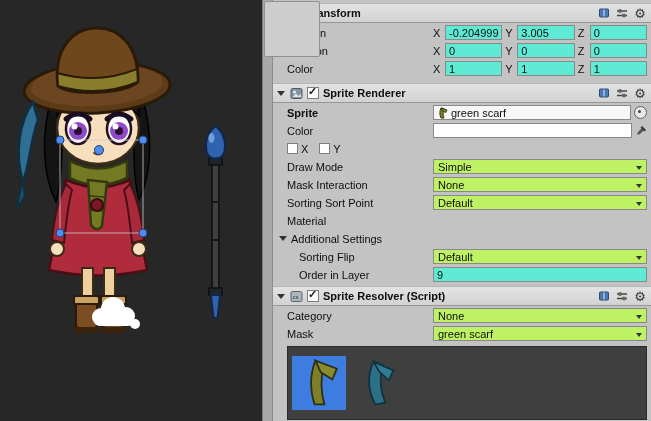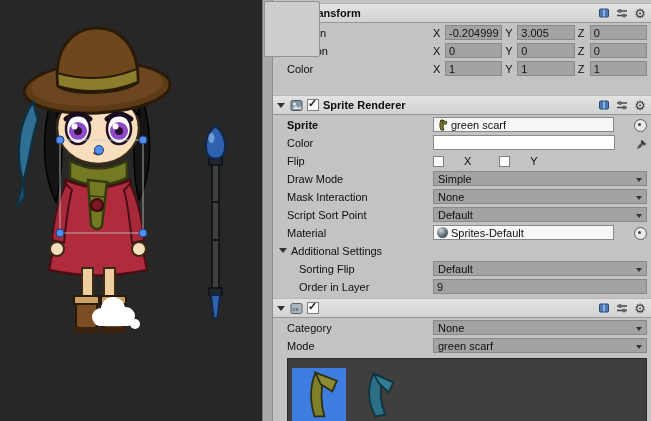--- a/index.html
+++ b/index.html
@@ -17,25 +17,25 @@
   .spacer{flex:1;}
   .foldout{width:0;height:0;border-left:4px solid transparent;border-right:4px solid transparent;border-top:5px solid #333;flex:none;}
   .checkbox{width:12px;height:12px;background:#fdfdfd;border:1px solid #7f7f7f;flex:none;position:relative;box-sizing:border-box;}
   .checkbox.checked::after{content:"\2713";position:absolute;left:0px;top:-3px;font-size:11px;font-weight:bold;color:#222;}
   .hicon{width:14px;height:14px;flex:none;display:flex;align-items:center;justify-content:center;}
   .gear{font-size:13px;line-height:13px;color:#3a3a3a;}
   .row{display:flex;align-items:center;height:17px;margin:1px 0;padding-left:14px;padding-right:4px;}
   .row .label{width:146px;flex:none;overflow:hidden;white-space:nowrap;}
   .row .label.bold{font-weight:bold;}
   .row .label.indent{padding-left:12px;width:134px;}
-  .value{flex:1;display:flex;align-items:flex-end;gap:20px;min-width:0;}
+  .value{flex:1;display:flex;align-items:center;gap:3px;min-width:0;}
   .axes{flex:1;display:flex;align-items:center;gap:3px;min-width:0;}
   .axes .axis{flex:none;width:9px;}
-  input.num{flex:1;min-width:0;height:15px;box-sizing:border-box;border:1px solid #898989;background:#a3a3a3;font-family:"Liberation Sans",sans-serif;font-size:11px;padding:0 3px;outline:none;color:#111;}
-  .popup{flex:1;min-width:0;height:15px;box-sizing:border-box;border:1px solid #898989;background:#a3a3a3;position:relative;display:flex;align-items:center;padding:0 14px 0 4px;overflow:hidden;white-space:nowrap;}
+  input.num{flex:1;min-width:0;height:15px;box-sizing:border-box;border:1px solid #898989;background:#5eead4;font-family:"Liberation Sans",sans-serif;font-size:11px;padding:0 3px;outline:none;color:#111;}
+  .popup{flex:1;min-width:0;height:15px;box-sizing:border-box;border:1px solid #898989;background:#bef264;position:relative;display:flex;align-items:center;padding:0 14px 0 4px;overflow:hidden;white-space:nowrap;}
   .popup::after{content:"";position:absolute;right:4px;top:6px;border-left:3px solid transparent;border-right:3px solid transparent;border-top:4px solid #333;}
   .objfield{flex:1;min-width:0;height:15px;box-sizing:border-box;border:1px solid #898989;background:#f7f7f7;display:flex;align-items:center;gap:3px;padding:0 3px;overflow:hidden;white-space:nowrap;}
   .colorfield{flex:1;min-width:0;height:15px;box-sizing:border-box;border:1px solid #898989;background:#ffffff;}
   .picker{width:11px;height:11px;border-radius:50%;border:1px solid #5e5e5e;background:#e9e9e9;position:relative;flex:none;}
   .picker::after{content:"";position:absolute;left:3px;top:3px;width:3px;height:3px;border-radius:50%;background:#444;}
   .sphere{width:11px;height:11px;border-radius:50%;background:radial-gradient(circle at 35% 30%,#cfd6dd,#5a6672 60%,#2c333b);flex:none;}
   .cb-small{width:11px;height:11px;background:#fdfdfd;border:1px solid #7f7f7f;flex:none;box-sizing:border-box;}
   .flip-lab{margin-right:8px;}
   .eyedrop{width:12px;height:12px;flex:none;display:flex;align-items:center;justify-content:center;}
   .thumb-strip{margin:4px 4px 2px 14px;height:64px;background:#3f3f3f;border:1px solid #2a2a2a;display:flex;align-items:center;gap:6px;padding:4px;box-sizing:content-box;}
@@ -201,21 +201,21 @@
       <div class="axes">
         <span class="axis">X</span>
         <input class="num" value="1" style="">
         <span class="axis">Y</span>
         <input class="num" value="1" style="">
         <span class="axis">Z</span>
         <input class="num" value="1" style="">
       </div>
     </div>
 
-    <div class="comp-header" style="margin-top:18px;">
+    <div class="comp-header" style="margin-top:6px;">
       <span class="foldout"></span>
       <span class="hicon">
         <svg width="13" height="13" viewBox="0 0 13 13">
             <rect x="1" y="1.5" width="11" height="10" rx="1.5" fill="#8294a2" stroke="#4c5a66" stroke-width="1"></rect>
             <circle cx="4.5" cy="5" r="1.5" fill="#e8ecef"></circle>
             <path d="M2.5 10 L6 6.5 L8.5 9 L10.5 7 L11.5 10 Z" fill="#dfe3e6"></path>
           </svg>
       </span>
       <span class="checkbox checked"></span>
       <span class="comp-title">Sprite Renderer</span>
@@ -258,21 +258,20 @@
         <span class="eyedrop">
           <svg width="11" height="11" viewBox="0 0 11 11">
               <path d="M1 10 L2 7 L6 3 L8 5 L4 9 Z" fill="#555"></path>
               <path d="M6 1 L10 5 L8.5 6.5 L4.5 2.5 Z" fill="#333"></path>
             </svg>
         </span>
       </div>
     </div>
 
     <div class="row">
-      <span class="label">Flip</span>
       <div class="value">
         <span class="cb-small"></span>
         <span class="flip-lab">X</span>
         <span class="cb-small"></span>
         <span class="flip-lab">Y</span>
       </div>
     </div>
 
     <div class="row">
       <span class="label">Draw Mode</span>
@@ -286,37 +285,30 @@
     <div class="row">
       <span class="label">Mask Interaction</span>
       <div class="value">
         <div class="popup">
             <span>None</span>
           </div>
       </div>
     </div>
 
     <div class="row">
-      <span class="label">Script Sort Point</span>
+      <span class="label">Sorting Sort Point</span>
       <div class="value">
         <div class="popup">
             <span>Default</span>
           </div>
       </div>
     </div>
 
     <div class="row">
       <span class="label">Material</span>
-      <div class="value">
-        <div class="objfield">
-          <span class="sphere"></span>
-          <span>Sprites-Default</span>
-        </div>
-        <span class="picker"></span>
-      </div>
     </div>
 
     <div class="row" style="padding-left:6px;">
       <span class="foldout" style="margin-right:4px;"></span>
       <span>Additional Settings</span>
     </div>
 
     <div class="row">
       <span class="label indent">Sorting Flip</span>
       <div class="value">
@@ -335,20 +327,21 @@
 
     <div class="comp-header" style="margin-top:3px;">
       <span class="foldout"></span>
       <span class="hicon">
         <svg width="13" height="13" viewBox="0 0 13 13">
             <rect x="1" y="1.5" width="11" height="10" rx="1.5" fill="#aeb6bd" stroke="#5a646d" stroke-width="1"></rect>
             <text x="2.5" y="9" font-size="6" font-family="Liberation Sans, sans-serif" fill="#33404a">cs</text>
           </svg>
       </span>
       <span class="checkbox checked"></span>
+      <span class="comp-title">Sprite Resolver (Script)</span>
       <span class="spacer"></span>
       <span class="hicon">
         <svg width="12" height="12" viewBox="0 0 12 12">
             <rect x="1.5" y="2" width="9" height="8" rx="1" fill="#4a7ab5" stroke="#2c4a70" stroke-width="1"></rect>
             <line x1="6" y1="2.5" x2="6" y2="9.5" stroke="#dbe6f2" stroke-width="1"></line>
           </svg>
       </span>
       <span class="hicon">
         <svg width="12" height="12" viewBox="0 0 12 12">
             <line x1="1" y1="4" x2="11" y2="4" stroke="#444" stroke-width="1.5"></line>
@@ -363,21 +356,21 @@
     <div class="row">
       <span class="label">Category</span>
       <div class="value">
         <div class="popup">
             <span>None</span>
           </div>
       </div>
     </div>
 
     <div class="row">
-      <span class="label">Mode</span>
+      <span class="label">Mask</span>
       <div class="value">
         <div class="popup">
             <span>green scarf</span>
           </div>
       </div>
     </div>
 
     <div class="thumb-strip">
       <div class="thumb selected">
         <svg width="48" height="50" viewBox="0 0 48 56">

